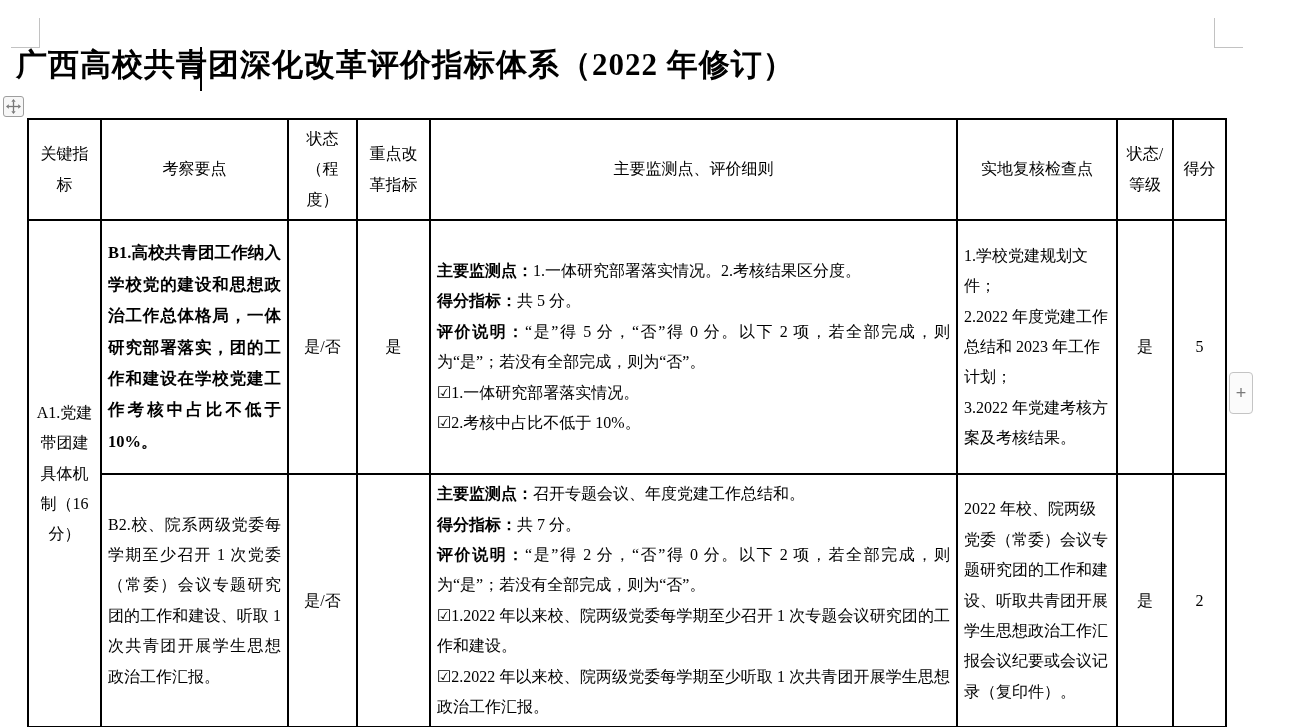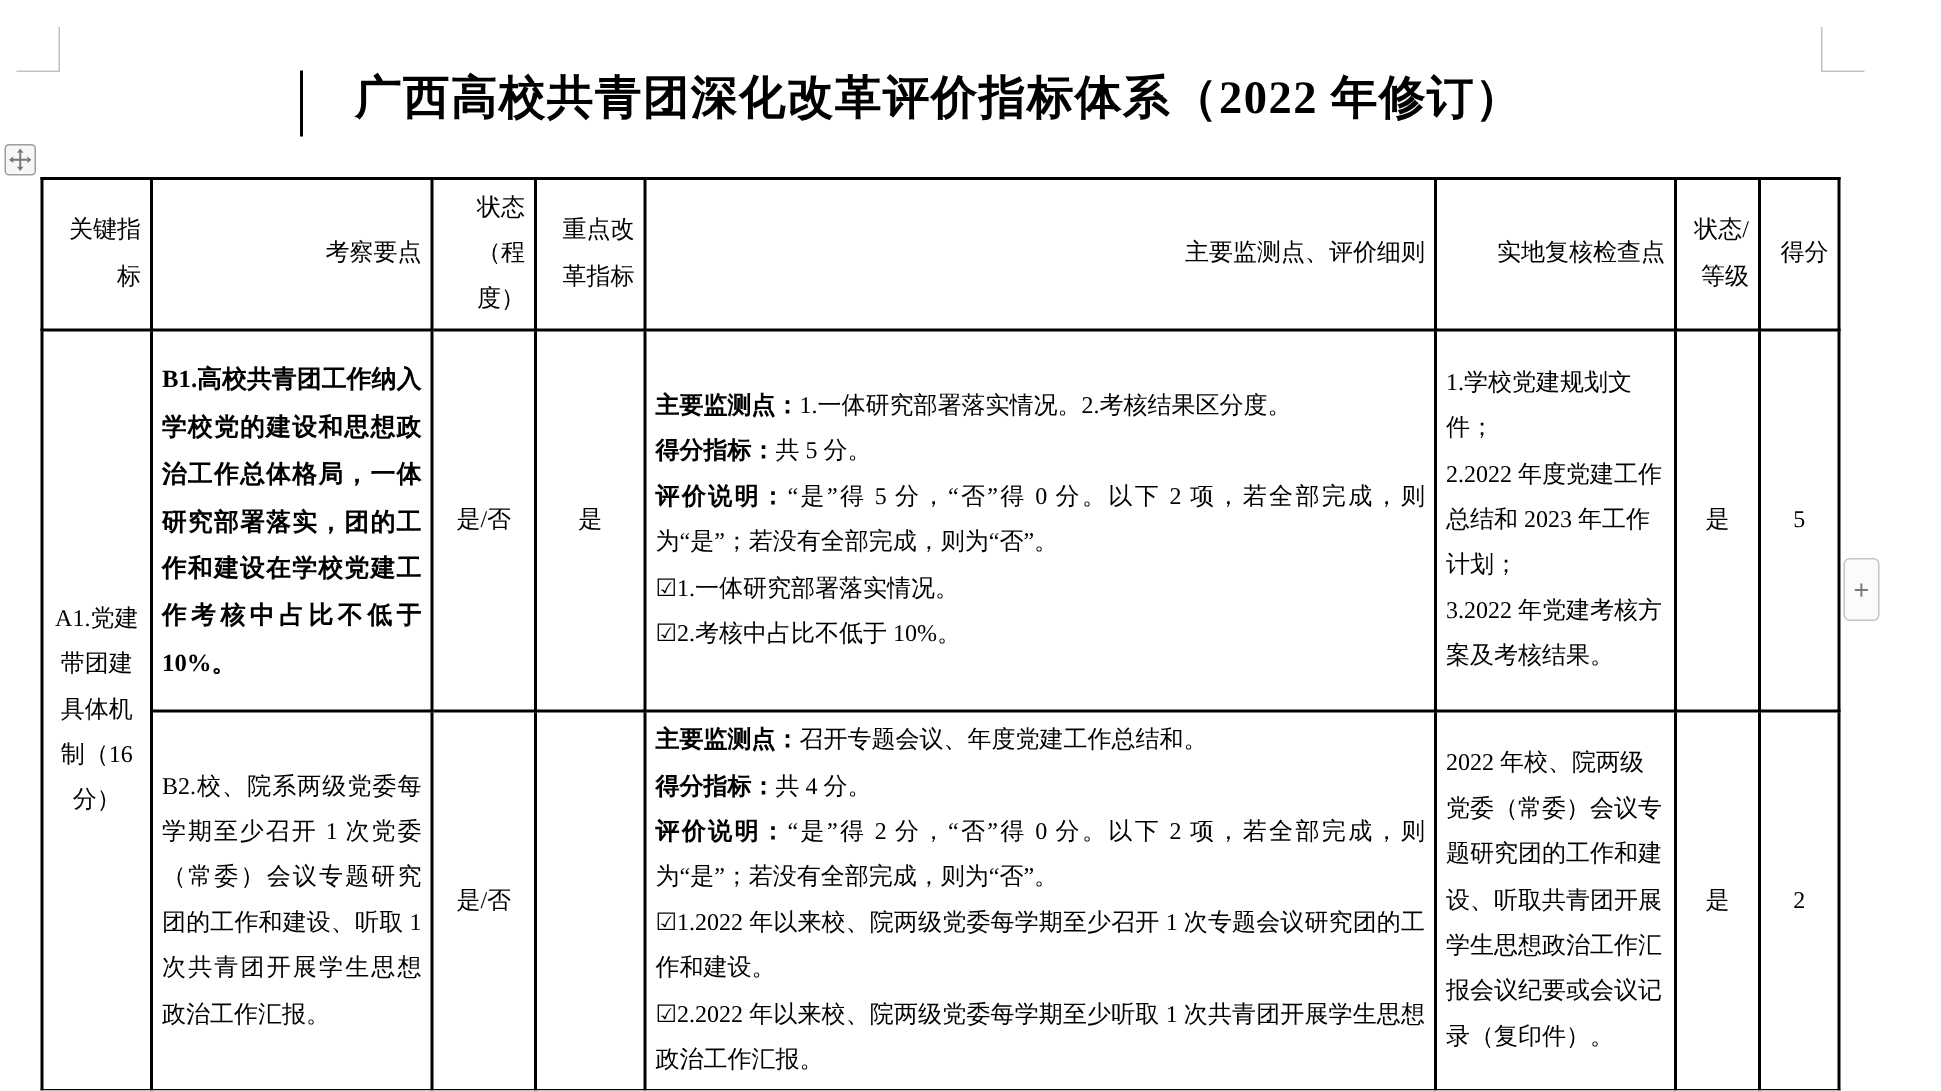--- a/index.html
+++ b/index.html
@@ -8,21 +8,21 @@
   .page { position:relative; width:1294px; height:727px; background:#fff; overflow:hidden; }
 
   
   .crop { position:absolute; width:29px; height:30px; }
   .crop-tl { left:11px; top:18px; border-right:1px solid #c2c2c2; border-bottom:1px solid #c2c2c2; }
   .crop-tr { left:1214px; top:18px; border-left:1px solid #c2c2c2; border-bottom:1px solid #c2c2c2; }
 
   
   .caret { position:absolute; left:200px; top:47px; width:2px; height:44px; background:#000; }
 
-  .doc-title { position:absolute; left:27px; top:44px; width:1198px; text-align:center;
+  .doc-title { position:absolute; left:16px; top:44px; width:1198px; 
                font-size:31px; font-weight:bold; letter-spacing:1px; white-space:nowrap; }
 
   
   .move-handle { position:absolute; left:3px; top:96px; width:21px; height:21px;
                  border:1px solid #9e9e9e; border-radius:3px; background:#f7f7f7;
                  display:flex; align-items:center; justify-content:center; cursor:move; }
 
   
   .add-btn { position:absolute; left:1229px; top:372px; width:24px; height:42px;
              border:1px solid #c4c4c4; border-radius:4px; background:#fbfbfb;
@@ -30,21 +30,21 @@
              font-family:"Liberation Sans","DejaVu Sans",sans-serif;
              font-size:18px; color:#7a7a7a; cursor:pointer; }
 
   table.eval { position:absolute; left:27px; top:118px; width:1198px;
                border-collapse:collapse; table-layout:fixed; }
   table.eval th, table.eval td { border:2px solid #000; font-size:16px; vertical-align:middle;
                font-weight:normal; line-height:1.9; padding:4px 6px; }
   table.eval thead tr { height:60px; }
   tr.row-b1 { height:254px; }
   tr.row-b2 { height:240px; }
-  th { text-align:right; }
+  th { text-align:center; }
   .c-center { text-align:center; }
   .cell-key { text-align:center; line-height:2.1; padding:4px 8px;border-radius:21px; }
   .cell-inspect { text-align:justify; line-height:2.15; padding:6px 8px; }
   .cell-inspect.bold { font-weight:bold; font-size:16.5px; }
   .cell-monitor { text-align:justify; line-height:1.85; padding:8px 12px; vertical-align:middle;margin-left:44px; }
   .cell-monitor p { margin:0; }
   .cell-monitor .lbl { font-weight:bold; }
   .cell-site { text-align:left; line-height:2.3; padding:6px 8px; }
   .cell-site p { margin:0; }
   .bold { font-weight:bold;margin-top:24px; }
@@ -117,21 +117,21 @@
         </td>
         <td class="c-center">是</td>
         <td class="c-center">5</td>
       </tr>
       <tr class="row-b2">
         <td class="cell-inspect">B2.校、院系两级党委每学期至少召开 1 次党委（常委）会议专题研究团的工作和建设、听取 1 次共青团开展学生思想政治工作汇报。</td>
         <td class="c-center">是/否</td>
         <td class="c-center"></td>
         <td class="cell-monitor">
           <p><span class="lbl">主要监测点：</span><span>召开专题会议、年度党建工作总结和。</span></p>
-          <p><span class="lbl">得分指标：</span><span>共 4 分。</span></p>
+          <p><span class="lbl">得分指标：</span><span>共 7 分。</span></p>
           <p><span class="lbl">评价说明：</span><span>“是”得 2 分，“否”得 0 分。以下 2 项，若全部完成，则为“是”；若没有全部完成，则为“否”。</span></p>
           <p>☑1.2022 年以来校、院两级党委每学期至少召开 1 次专题会议研究团的工作和建设。</p>
           <p>☑2.2022 年以来校、院两级党委每学期至少听取 1 次共青团开展学生思想政治工作汇报。</p>
         </td>
         <td class="cell-site">
           <p>2022 年校、院两级党委（常委）会议专题研究团的工作和建设、听取共青团开展学生思想政治工作汇报会议纪要或会议记录（复印件）。</p>
         </td>
         <td class="c-center">是</td>
         <td class="c-center">2</td>
       </tr>

